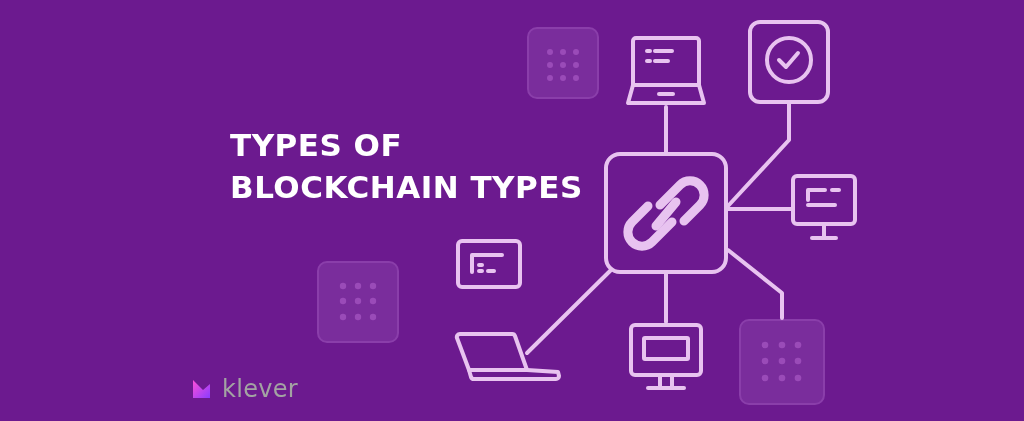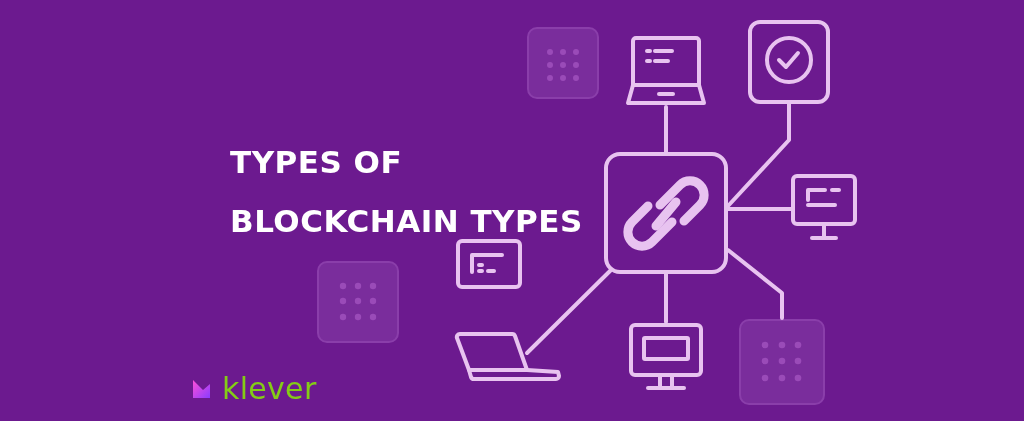--- a/index.html
+++ b/index.html
@@ -9,28 +9,28 @@
       position: relative;
       font-family: "DejaVu Sans", sans-serif;
     }
     .canvas { position: absolute; left: 0; top: 0; width: 1024px; height: 421px; }
     .title {
       position: absolute; left: 230px; top: 124px;
       color: #ffffff; font-weight: bold;
       font-family: "DejaVu Sans", sans-serif;
       font-size: 31px; line-height: 42px; letter-spacing: 0.5px;
     }
-    .title span { display: block; margin-top: 17px; }
+    .title span { display: block; }
     .brand {
       position: absolute; left: 192px; top: 377px;
       display: flex; align-items: center; gap: 8px;
     }
     .brand-mark { width: 22px; height: 22px; }
     .brand-name {
-      color: #84cc16; font-size: 30px; font-family: "DejaVu Sans", sans-serif;
+      color: #a3a3a3; font-size: 24px; font-family: "DejaVu Sans", sans-serif;
       line-height: 24px; letter-spacing: 0.3px;
     }
   </style>
 </head>
 <body>
 
 <svg class="canvas" viewBox="0 0 1024 421" xmlns="http://www.w3.org/2000/svg">
 
   <g>
     <rect x="528" y="28" width="70" height="70" rx="9" fill="#7a2d9c" stroke="#8a3eaa" stroke-width="2"></rect>

